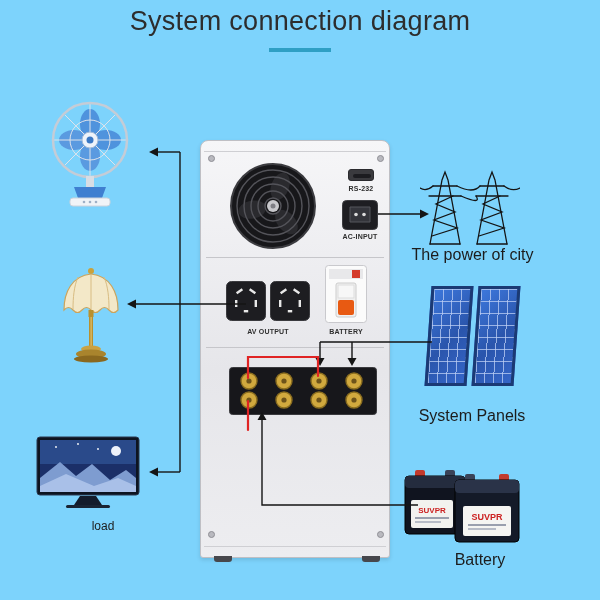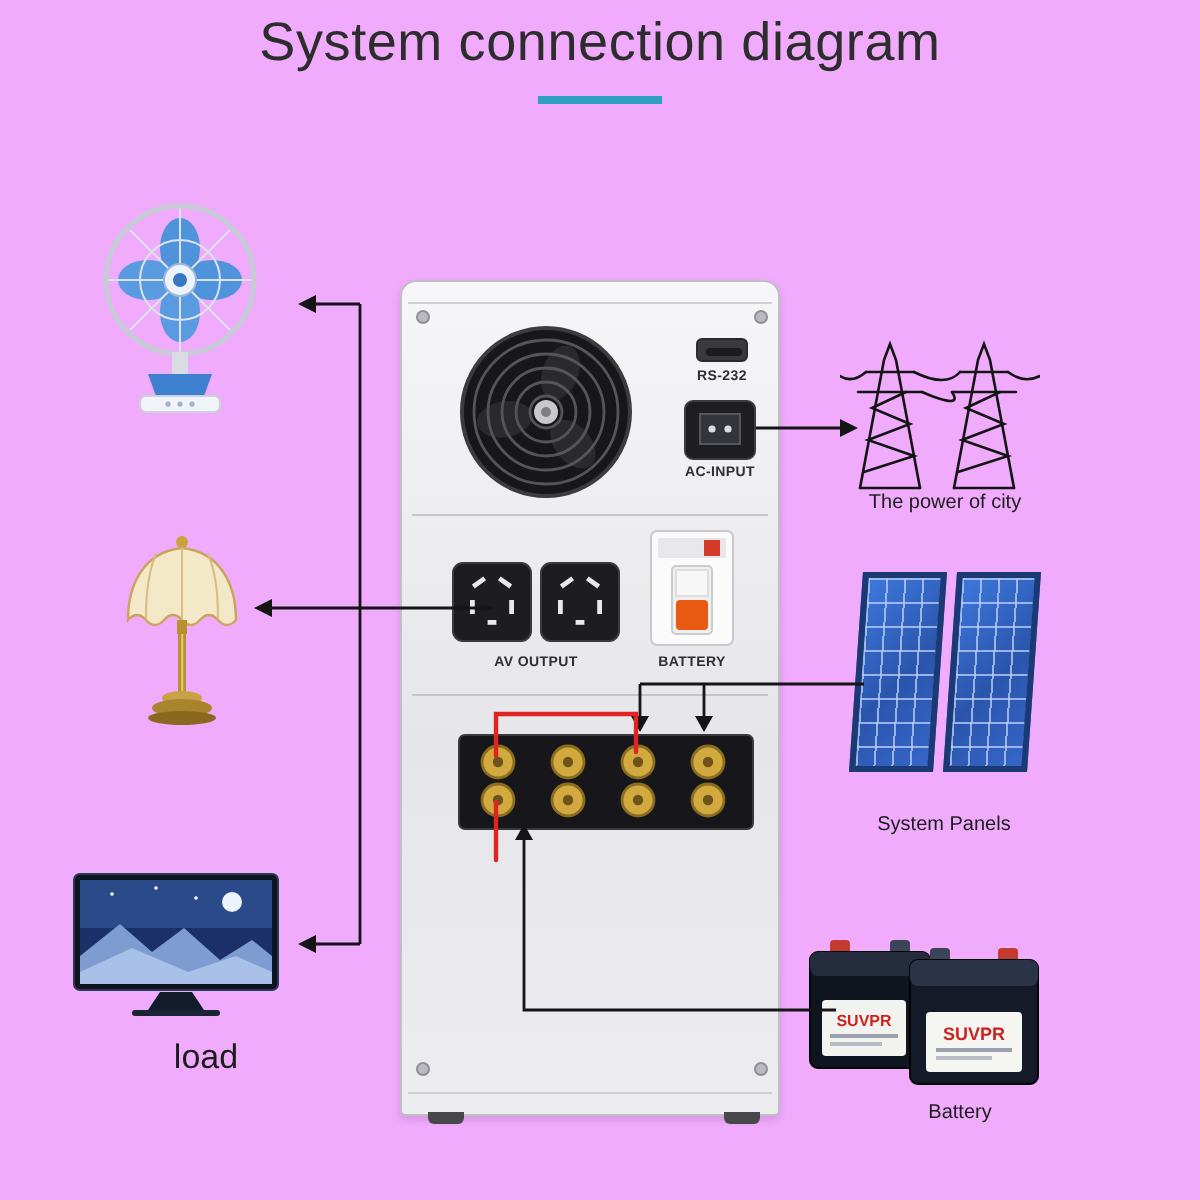--- a/index.html
+++ b/index.html
@@ -1,26 +1,26 @@
 <!DOCTYPE html>
 <html><head>
 <meta charset="utf-8">
 <style>
   * { margin:0; padding:0; box-sizing:border-box; }
   html,body { background:#ffffff; }
   body { font-family:"Liberation Sans", sans-serif; }
-  .canvas { position:relative; width:600px; height:600px; background:#f0abfc; overflow:hidden; }
+  .canvas { position:relative; width:600px; height:600px; background:#7dd3fc; overflow:hidden; }
 
   .title { position:absolute; top:6px; left:0; width:600px; text-align:center;
            font-size:27px; font-weight:500; color:#2d2d2d; letter-spacing:.3px; }
   .title-underline { position:absolute; top:48px; left:269px; width:62px; height:4px; background:#2f9fc4; }
 
   .lbl { position:absolute; text-align:center; color:#1c1c1c; }
-  .lbl-right { font-size:10px; }
-  .lbl-load { font-size:17px; }
+  .lbl-right { font-size:16px; }
+  .lbl-load { font-size:12px; }
 
   
   .inverter { position:absolute; left:200px; top:140px; width:190px; height:418px;
               background:linear-gradient(180deg,#f6f6f8 0%,#e6e6ea 55%,#ededf0 100%);
               border:1px solid #bfbfc4; border-radius:8px 8px 3px 3px;
               box-shadow:0 2px 4px rgba(0,0,0,.12); }
   .inv-topline { position:absolute; left:3px; right:3px; top:10px; height:1px; background:#cfcfd3; }
   .inv-sep { position:absolute; left:5px; right:5px; height:1px; background:#c6c6ca; }
   .screw { position:absolute; width:7px; height:7px; border-radius:50%;
            background:#b9b9bf; border:1px solid #8f8f95; }

